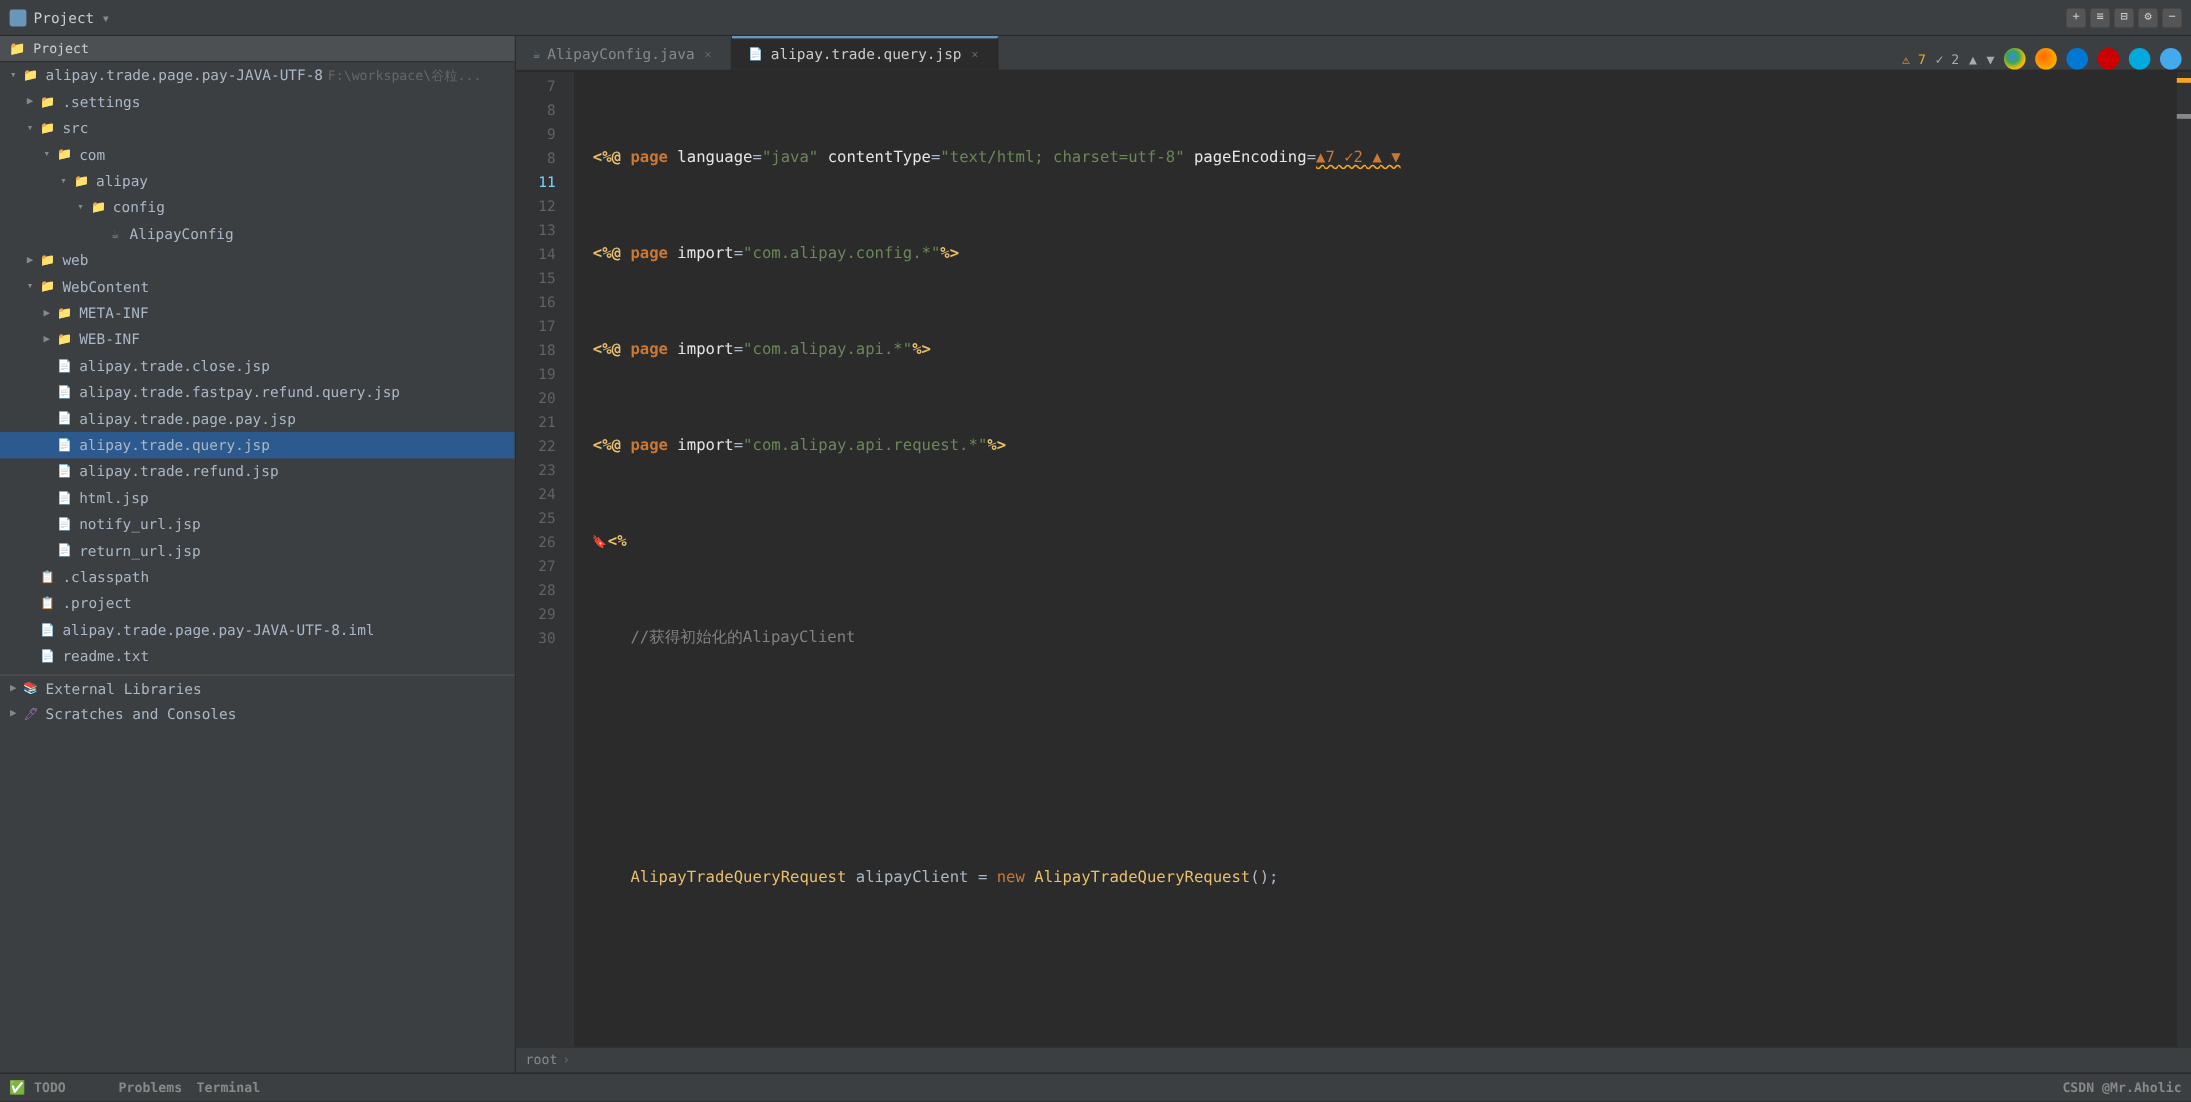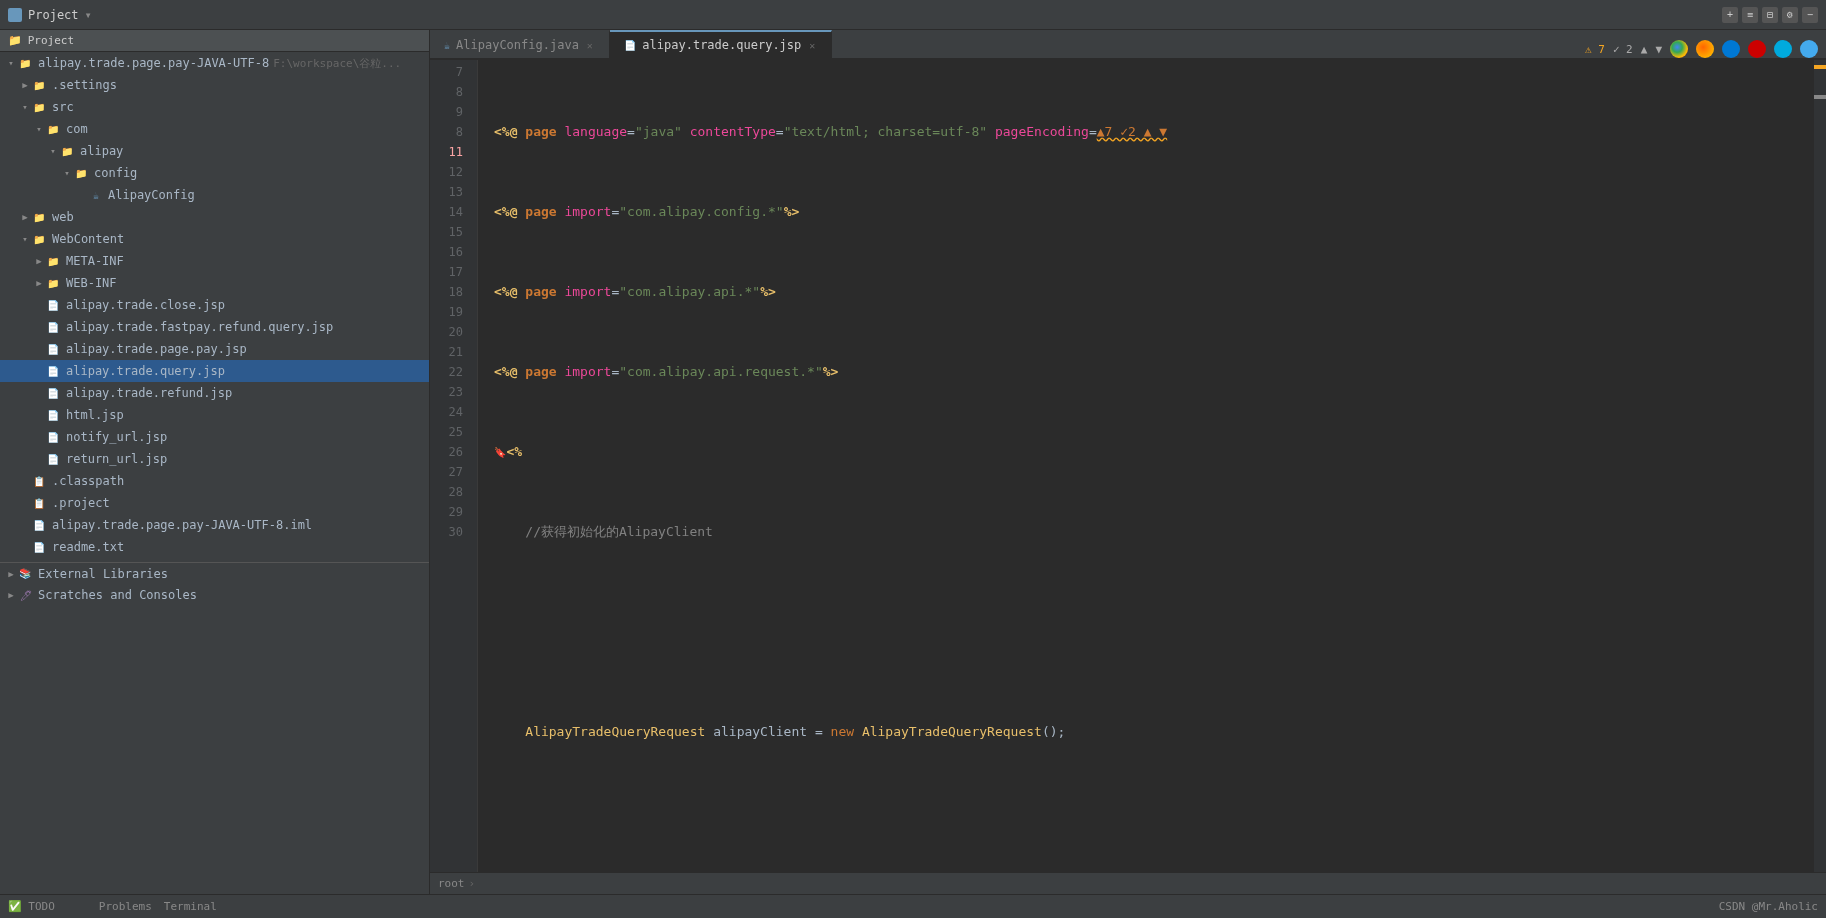--- a/index.html
+++ b/index.html
@@ -189,21 +189,21 @@
       padding: 2px 0 2px 16px;
       font-size: 13px;
       line-height: 20px;
       white-space: pre;
       overflow-x: auto;
     }
     .code-line {
       height: 20px;
       display: block;
     }
-    .attr { color: #ec4899; }
+    .attr { color: #e5e5e5; }
     .str { color: #6a8759; }
     .str-orange { color: #cc7832; }
     .comment { color: #808080; }
     .type { color: #e8bf6a; }
     .var { color: #a9b7c6; }
     .jsp-tag { color: #e8bf6a; font-weight: bold; }
     .page-kw { color: #cc7832; font-weight: bold; }
     .warning-squiggle { text-decoration: underline wavy #f5a623; }
     .new-kw { color: #cc7832; }
 
@@ -216,23 +216,25 @@
       align-items: center;
       padding: 0 8px;
       font-size: 11px;
       color: #888;
       flex-shrink: 0;
     }
     .status-bar .status-left {
       display: flex;
       gap: 12px;
       align-items: center;
+      font-weight: bold;
     }
     .status-bar .status-right {
       margin-left: auto;
+      font-weight: bold;
     }
 
     
     ::-webkit-scrollbar { width: 8px; height: 8px; }
     ::-webkit-scrollbar-track { background: #3c3f41; }
     ::-webkit-scrollbar-thumb { background: #555; border-radius: 2px; }
 
     .sidebar-bottom {
       border-top: 1px solid #555;
     }
@@ -483,21 +485,21 @@
     </div>
 
     <div class="code-editor">
       <div class="code-content">
 
         <div class="line-numbers">
           <span class="ln">7</span>
           <span class="ln">8</span>
           <span class="ln">9</span>
           <span class="ln">8</span>
-          <span class="ln" style="color:#fca5a5;">11</span>
+          <span class="ln" style="color:#7dd3fc;">11</span>
           <span class="ln">12</span>
           <span class="ln">13</span>
           <span class="ln">14</span>
           <span class="ln">15</span>
           <span class="ln">16</span>
           <span class="ln">17</span>
           <span class="ln">18</span>
           <span class="ln">19</span>
           <span class="ln">20</span>
           <span class="ln">21</span>

